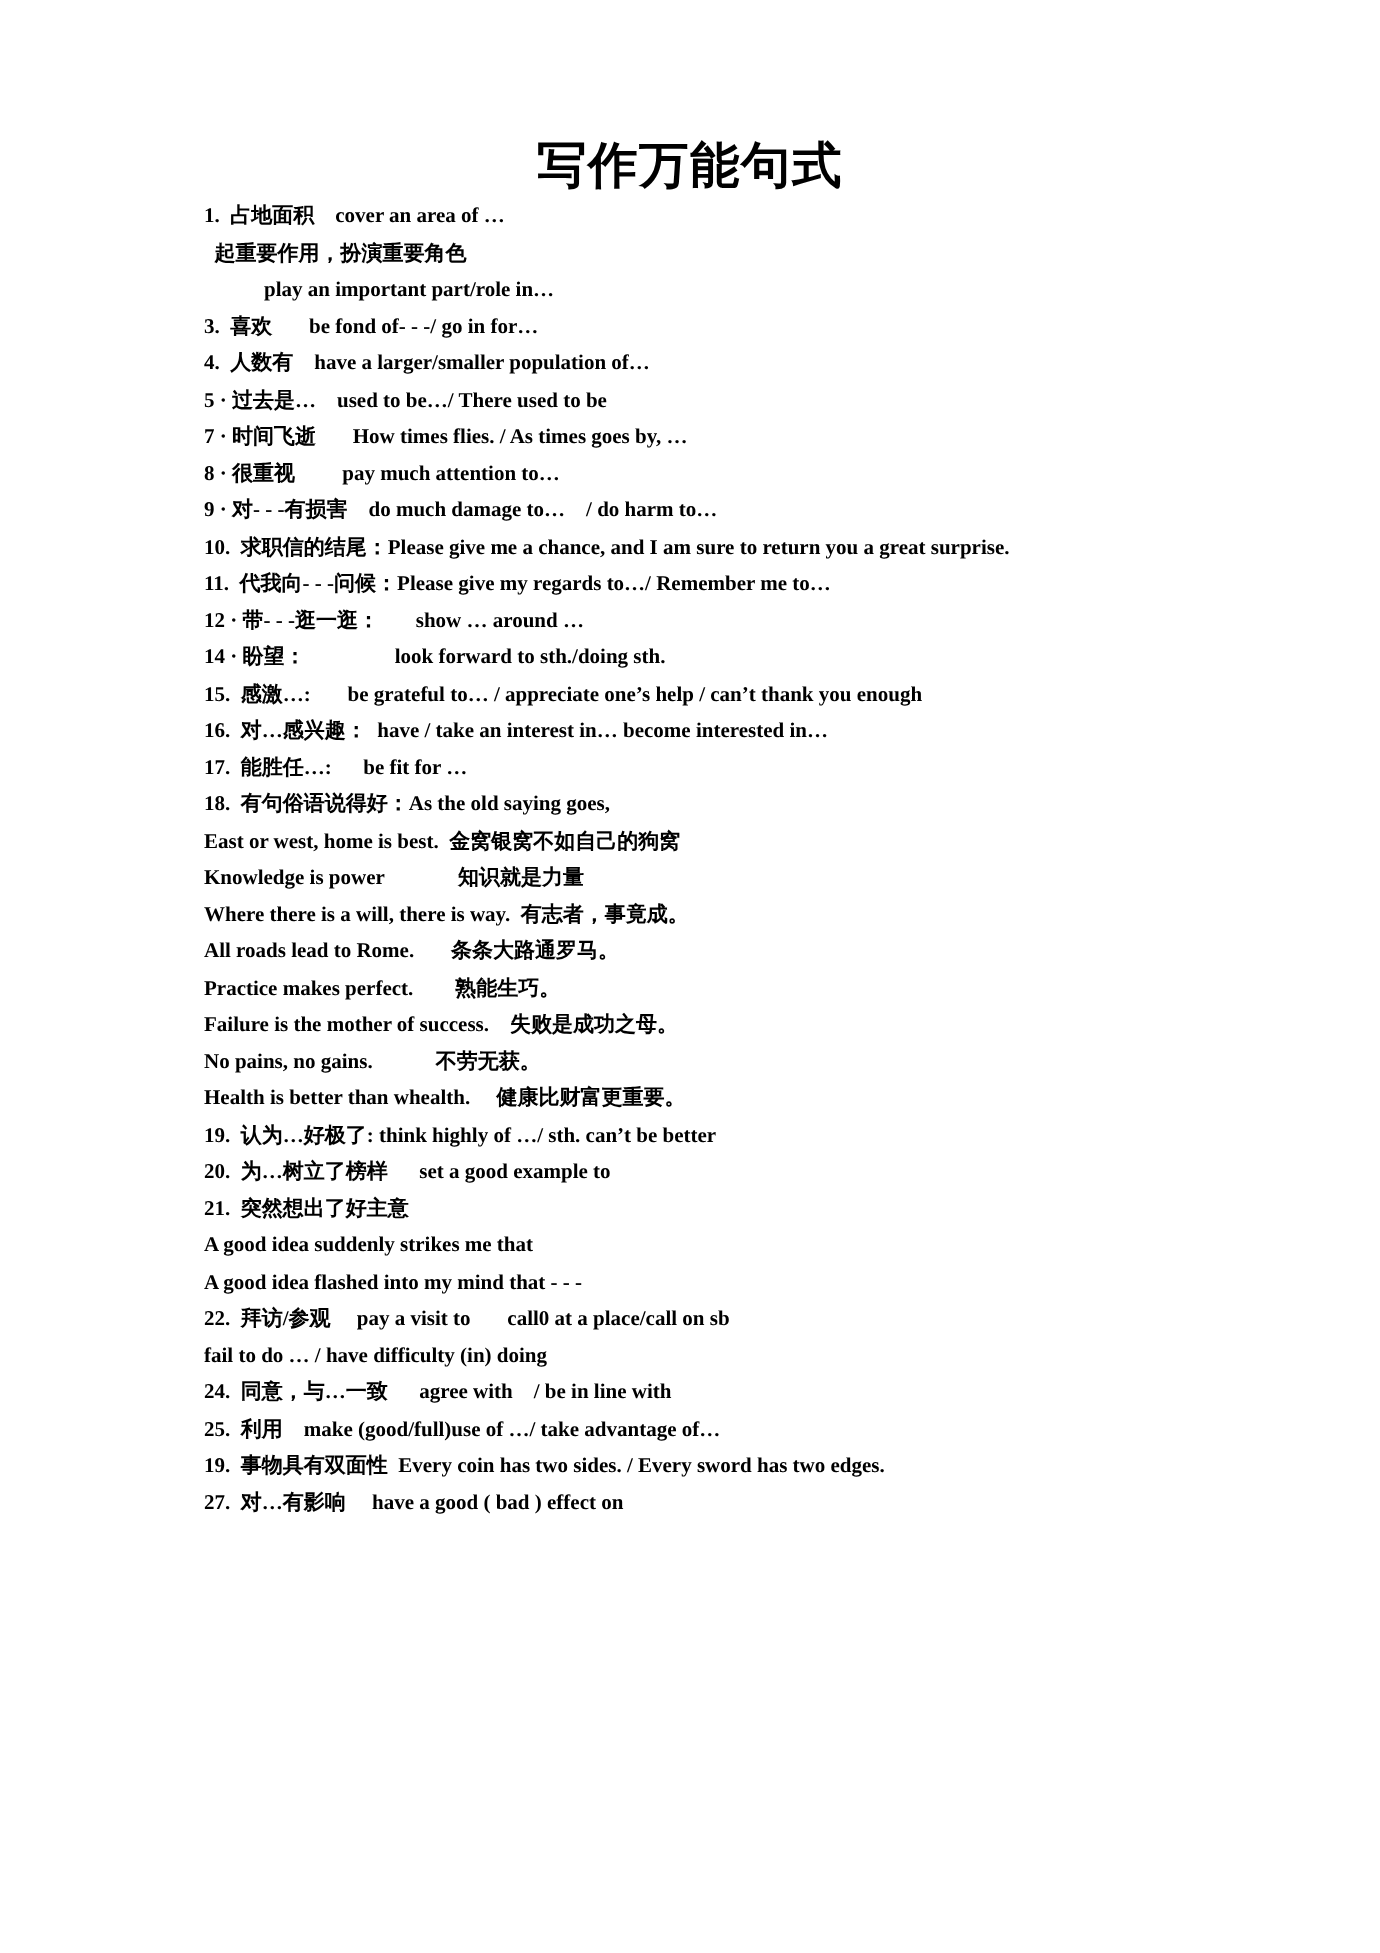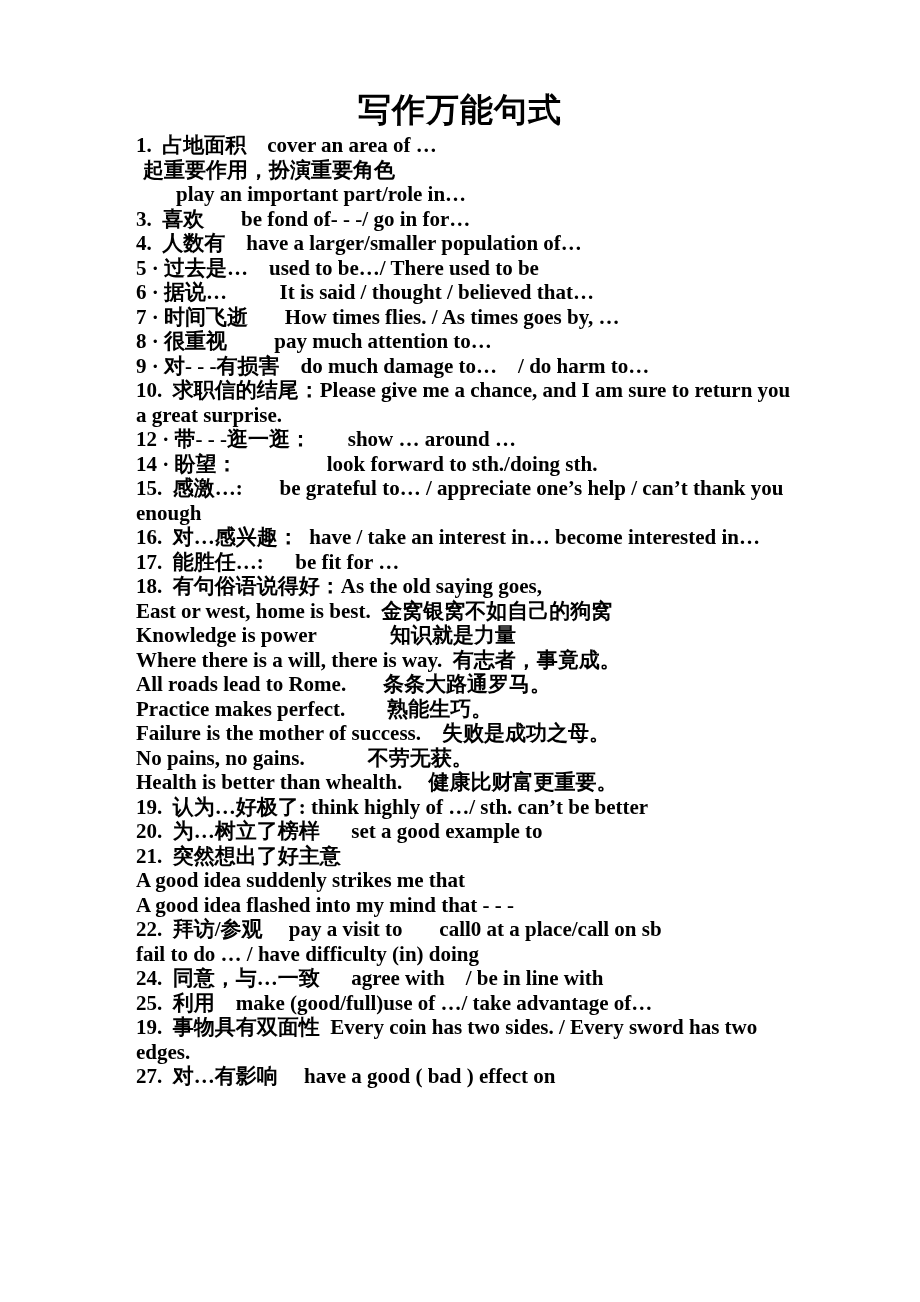--- a/index.html
+++ b/index.html
@@ -38,21 +38,21 @@
   }
 
   .body-block {
     position: absolute;
     left: 136px;
     top: 133px;
     width: 660px;
   }
 
   .line {
-    font-size: 21px;
+    font-size: 14px;
     font-weight: bold;
     line-height: 24.5px;
     white-space: pre-wrap;
     letter-spacing: 0px;
     font-family: "Liberation Serif", "DejaVu Serif", serif;
   }
 
   
   .line.ind-1 { padding-left: 7px; }
   .line.ind-2 { padding-left: 40px; }
@@ -64,25 +64,25 @@
 
   <div class="doc-title">写作万能句式</div>
 
   <div class="body-block">
       <div class="line">1.  占地面积    cover an area of …</div>
       <div class="line ind-1">起重要作用，扮演重要角色</div>
       <div class="line ind-2">play an important part/role in…</div>
       <div class="line">3.  喜欢       be fond of- - -/ go in for…</div>
       <div class="line">4.  人数有    have a larger/smaller population of…</div>
       <div class="line">5 · 过去是…    used to be…/ There used to be</div>
-      <div class="line">6 · 据说…          It is said / thought / believed that…</div>
       <div class="line">7 · 时间飞逝       How times flies. / As times goes by, …</div>
       <div class="line">8 · 很重视         pay much attention to…</div>
       <div class="line">9 · 对- - -有损害    do much damage to…    / do harm to…</div>
       <div class="line">10.  求职信的结尾：Please give me a chance, and I am sure to return you a great surprise.</div>
+      <div class="line">11.  代我向- - -问候：Please give my regards to…/ Remember me to…</div>
       <div class="line">12 · 带- - -逛一逛：       show … around …</div>
       <div class="line">14 · 盼望：                 look forward to sth./doing sth.</div>
       <div class="line">15.  感激…:       be grateful to… / appreciate one’s help / can’t thank you enough</div>
       <div class="line">16.  对…感兴趣：  have / take an interest in… become interested in…</div>
       <div class="line">17.  能胜任…:      be fit for …</div>
       <div class="line">18.  有句俗语说得好：As the old saying goes,</div>
       <div class="line">East or west, home is best.  金窝银窝不如自己的狗窝</div>
       <div class="line">Knowledge is power              知识就是力量</div>
       <div class="line">Where there is a will, there is way.  有志者，事竟成。</div>
       <div class="line">All roads lead to Rome.       条条大路通罗马。</div>

